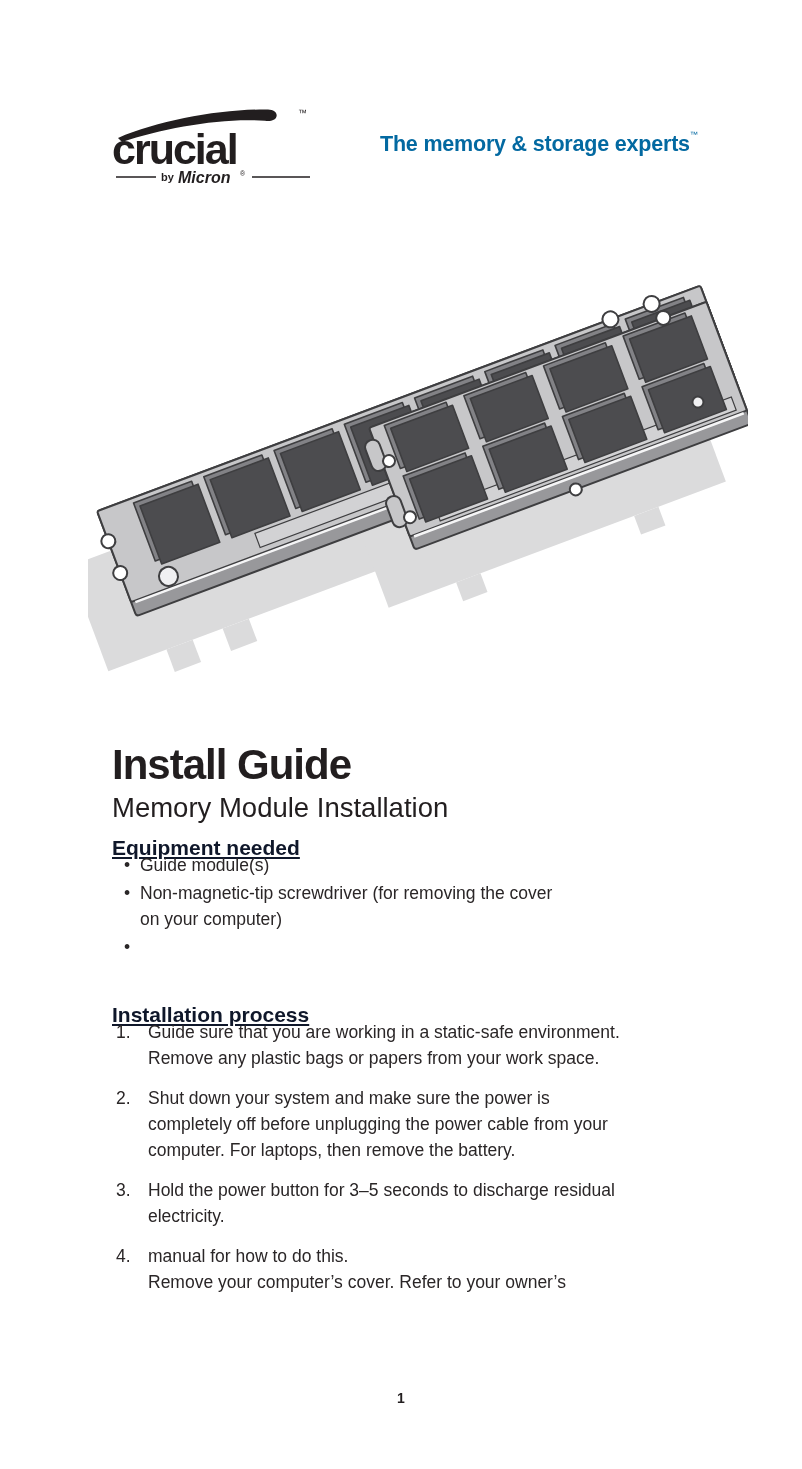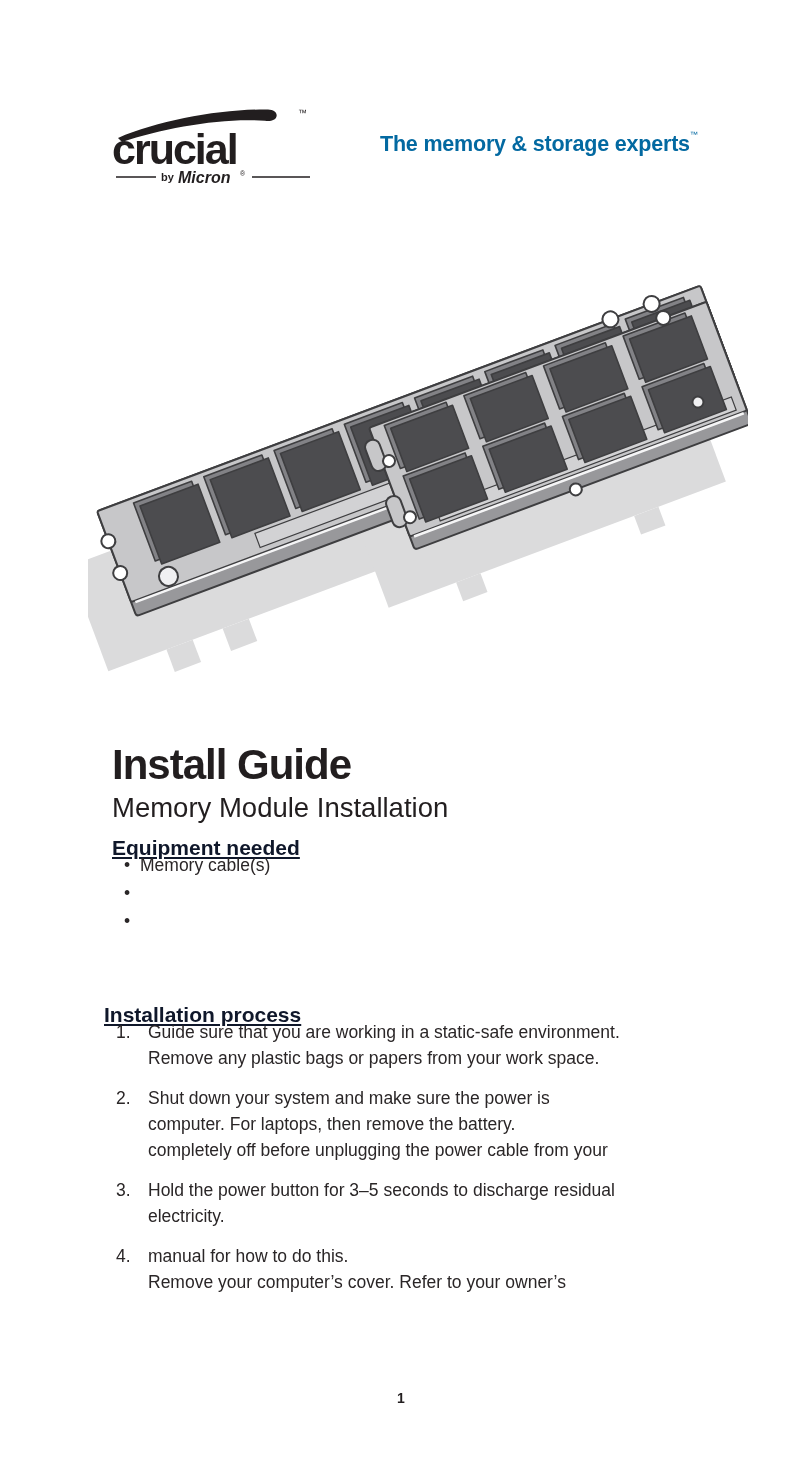--- a/index.html
+++ b/index.html
@@ -23,21 +23,21 @@
   .hole   { fill:#f0f0f2; stroke:var(--outline,#3e3e40); stroke-width:2; }
   .hl     { stroke:#f5f5f6; stroke-width:2.5; }
 
   
   .h1 { position:absolute; left:112px; top:714px; font-size:42px; line-height:1.1; font-weight:800; letter-spacing:-1px; color:#221e1f;text-align:center; }
   .sub { position:absolute; left:112px; top:792px; font-size:27.5px; font-weight:400; color:#221e1f; }
 
   
   .sec-h { position:absolute; font-size:21px; font-weight:800; color:#0f172a;text-decoration:underline; }
   .equip-h { left:112px; top:819px; }
-  .proc-h  { left:104px; top:986px; }
+  .proc-h  { left:112px; top:986px; }
 
   .list { position:absolute; left:112px; font-size:17.5px; line-height:26px; color:#2a2627; }
   .equip-list { top:852px; }
   .proc-list  { top:1019px; }
   .li { display:flex; align-items:flex-start; }
   .equip-list .li { margin-bottom:2px; }
   .proc-list  .li { margin-bottom:14px; }
   .marker { flex:0 0 auto; }
   .bullet-marker { width:16px; margin-left:12px; text-align:left; font-size:17.5px; }
   .num-marker { width:32px; margin-left:4px; }
@@ -148,48 +148,50 @@
   </svg>
 
   <h1 class="h1">Install Guide</h1>
   <div class="sub">Memory Module Installation</div>
 
   <h2 class="sec-h equip-h">Equipment needed</h2>
   <ul class="list equip-list" style="list-style:none;margin:0;padding:0;">
     <li class="li">
       <span class="marker bullet-marker">•</span>
       <span class="txt">
-          <span>Memory cable(s)</span>
+          <span>Guide module(s)</span>
         </span>
     </li>
     <li class="li">
       <span class="marker bullet-marker">•</span>
       <span class="txt">
+        <span>Non-magnetic-tip screwdriver (for removing the cover</span>
+        <span>on your computer)</span>
       </span>
     </li>
     <li class="li">
       <span class="marker bullet-marker">•</span>
     </li>
   </ul>
 
   <h2 class="sec-h proc-h">Installation process</h2>
   <ol class="list proc-list" style="list-style:none;margin:0;padding:0;">
     <li class="li">
       <span class="marker num-marker">1.</span>
       <span class="txt">
         <span>Guide sure that you are working in a static-safe environment.</span>
         <span>Remove any plastic bags or papers from your work space.</span>
       </span>
     </li>
     <li class="li">
       <span class="marker num-marker">2.</span>
       <span class="txt">
         <span>Shut down your system and make sure the power is</span>
+        <span>completely off before unplugging the power cable from your</span>
         <span>computer. For laptops, then remove the battery.</span>
-        <span>completely off before unplugging the power cable from your</span>
       </span>
     </li>
     <li class="li">
       <span class="marker num-marker">3.</span>
       <span class="txt">
         <span>Hold the power button for 3–5 seconds to discharge residual</span>
         <span>electricity.</span>
       </span>
     </li>
     <li class="li">

